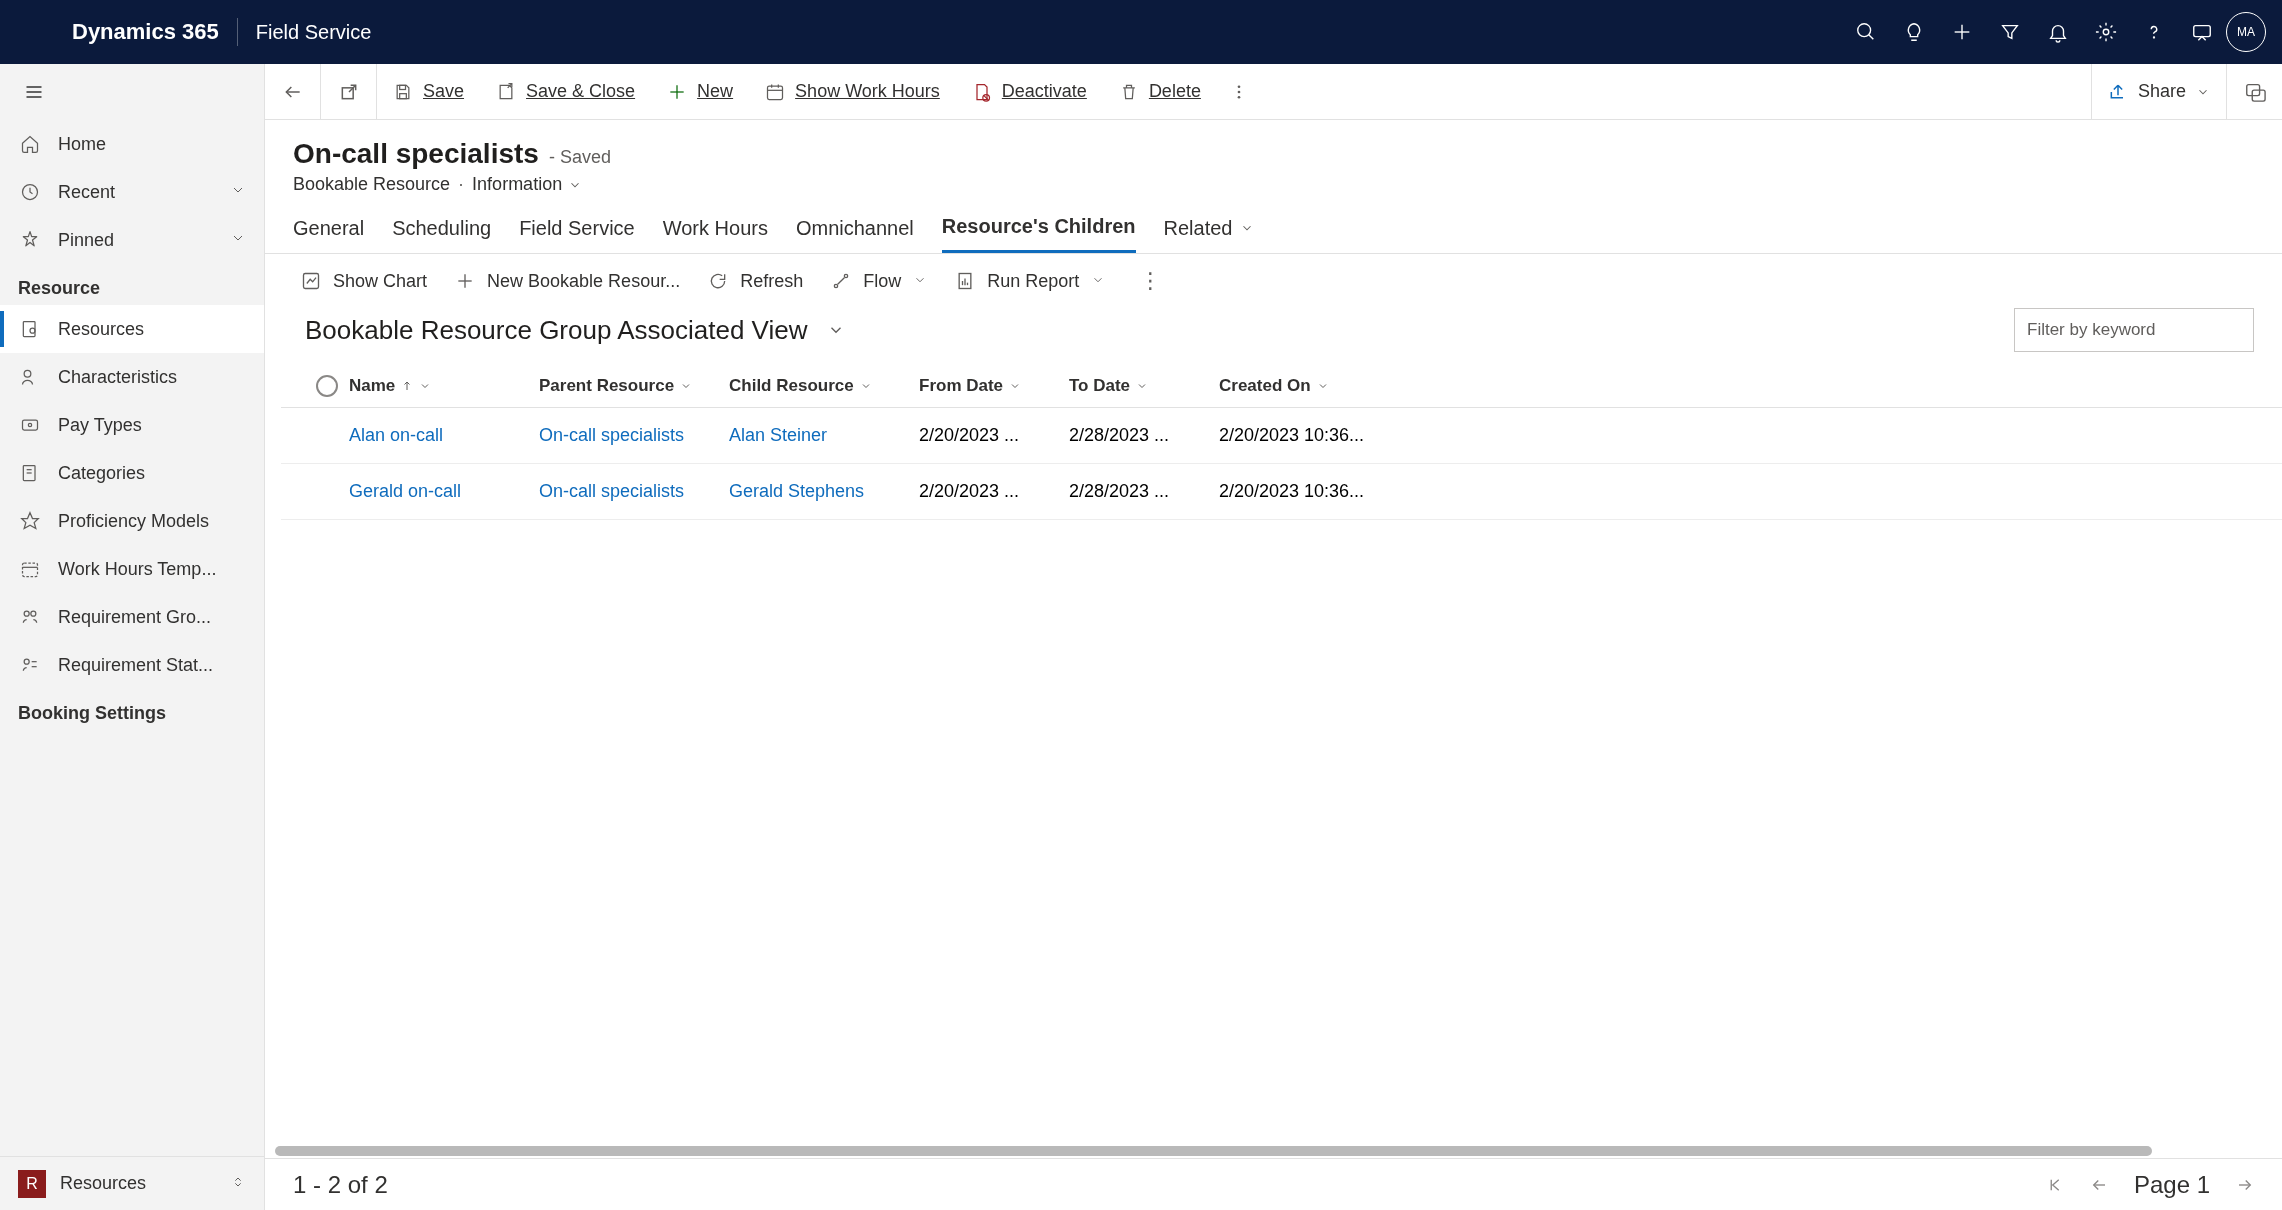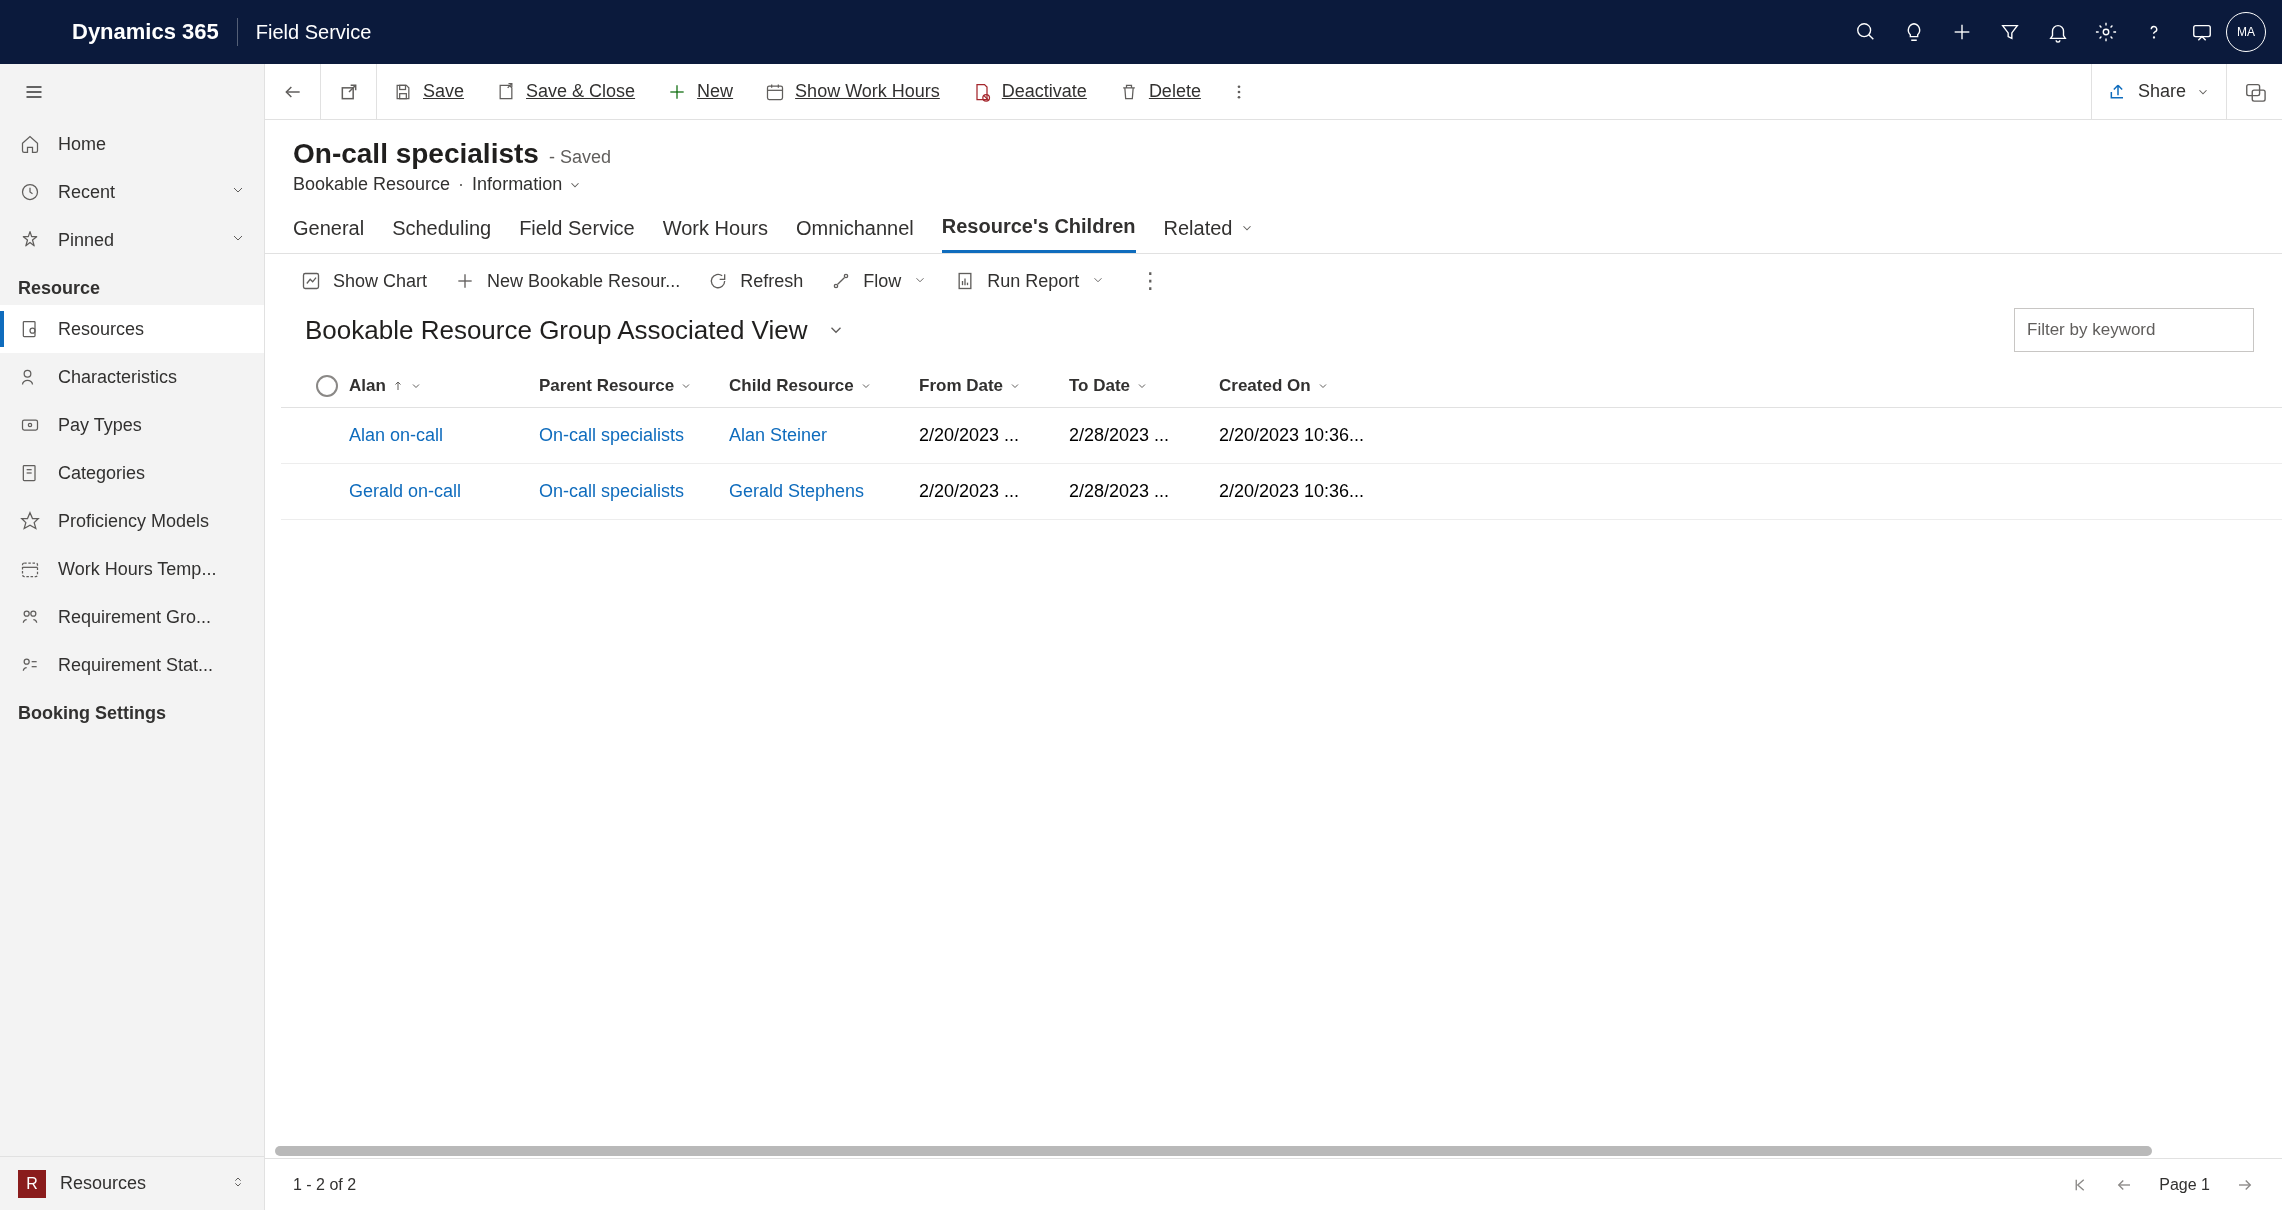--- a/index.html
+++ b/index.html
@@ -108,21 +108,21 @@
   .grow { display:flex; align-items:center; height:56px; border-bottom:1px solid #ededed; padding:0 24px; font-size:18px; }
   .grow .sel { width:44px; }
   .grow .link { color:#0f6cbd; cursor:pointer; }
   .grow .cell { white-space:nowrap; overflow:hidden; text-overflow:ellipsis; }
 
   
   .hscroll { height:16px; background:transparent; margin:40px 10px 0 10px; position:relative; }
   .hscroll .thumb { position:absolute; left:0; right:120px; top:4px; height:10px; background:#b9b9b9; border-radius:6px; }
 
   
-  .footer { height:52px; border-top:1px solid #e1e1e1; display:flex; align-items:center; padding:0 28px; font-size:16px; color:#323130; }
+  .footer { height:52px; border-top:1px solid #e1e1e1; display:flex; align-items:center; padding:0 28px; font-size:24px; color:#323130; }
   .footer .flex { flex:1; }
   .footer .nav { display:flex; align-items:center; gap:26px; color:#605e5c; }
   .footer .nav svg { width:18px; height:18px; stroke:#8a8886; fill:none; stroke-width:1.8; cursor:pointer; }
 </style>
 </head>
 <body>
 
 <div class="topbar">
   <div class="brand">Dynamics 365</div>
   <div class="divider"></div>
@@ -477,21 +477,21 @@
       <div class="flex"></div>
       <input type="text" placeholder="Filter by keyword" style="">
     </div>
 
     <div class="grid">
       <div class="ghdr">
         <div class="sel">
             <div class="circle"></div>
           </div>
         <div class="col c-name">
-          <span>Alan</span>
+          <span>Name</span>
           <svg viewBox="0 0 24 24">
               <line x1="12" y1="20" x2="12" y2="4"></line>
               <polyline points="7 9 12 4 17 9"></polyline>
             </svg>
           <svg viewBox="0 0 24 24">
               <polyline points="6 9 12 15 18 9"></polyline>
             </svg>
         </div>
         <div class="col c-parent">
           <span>Parent Resource</span>

